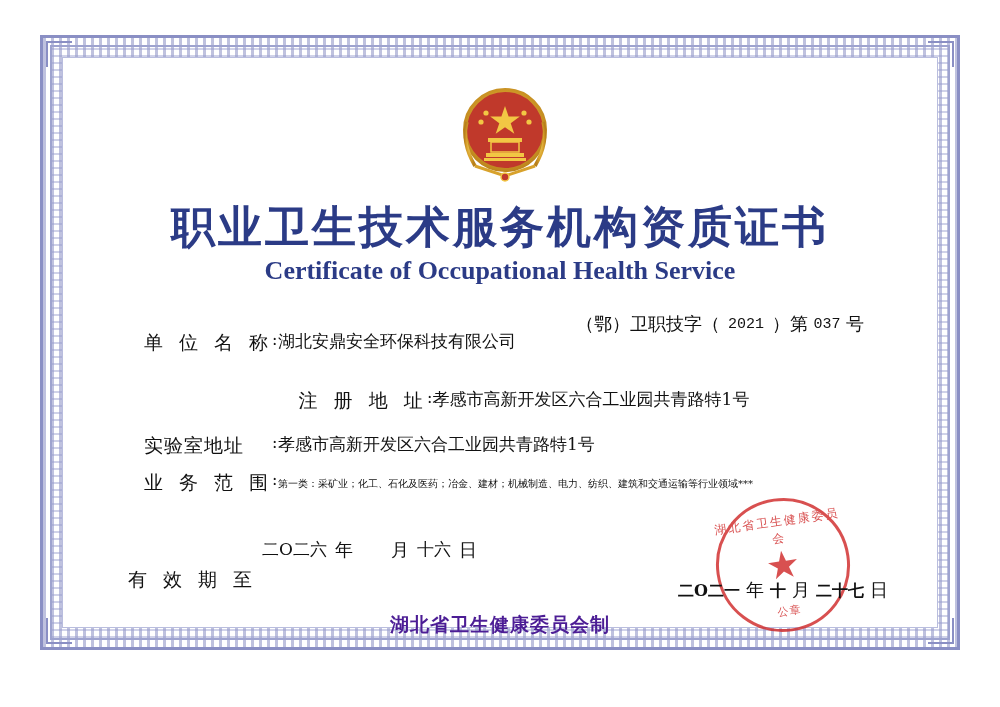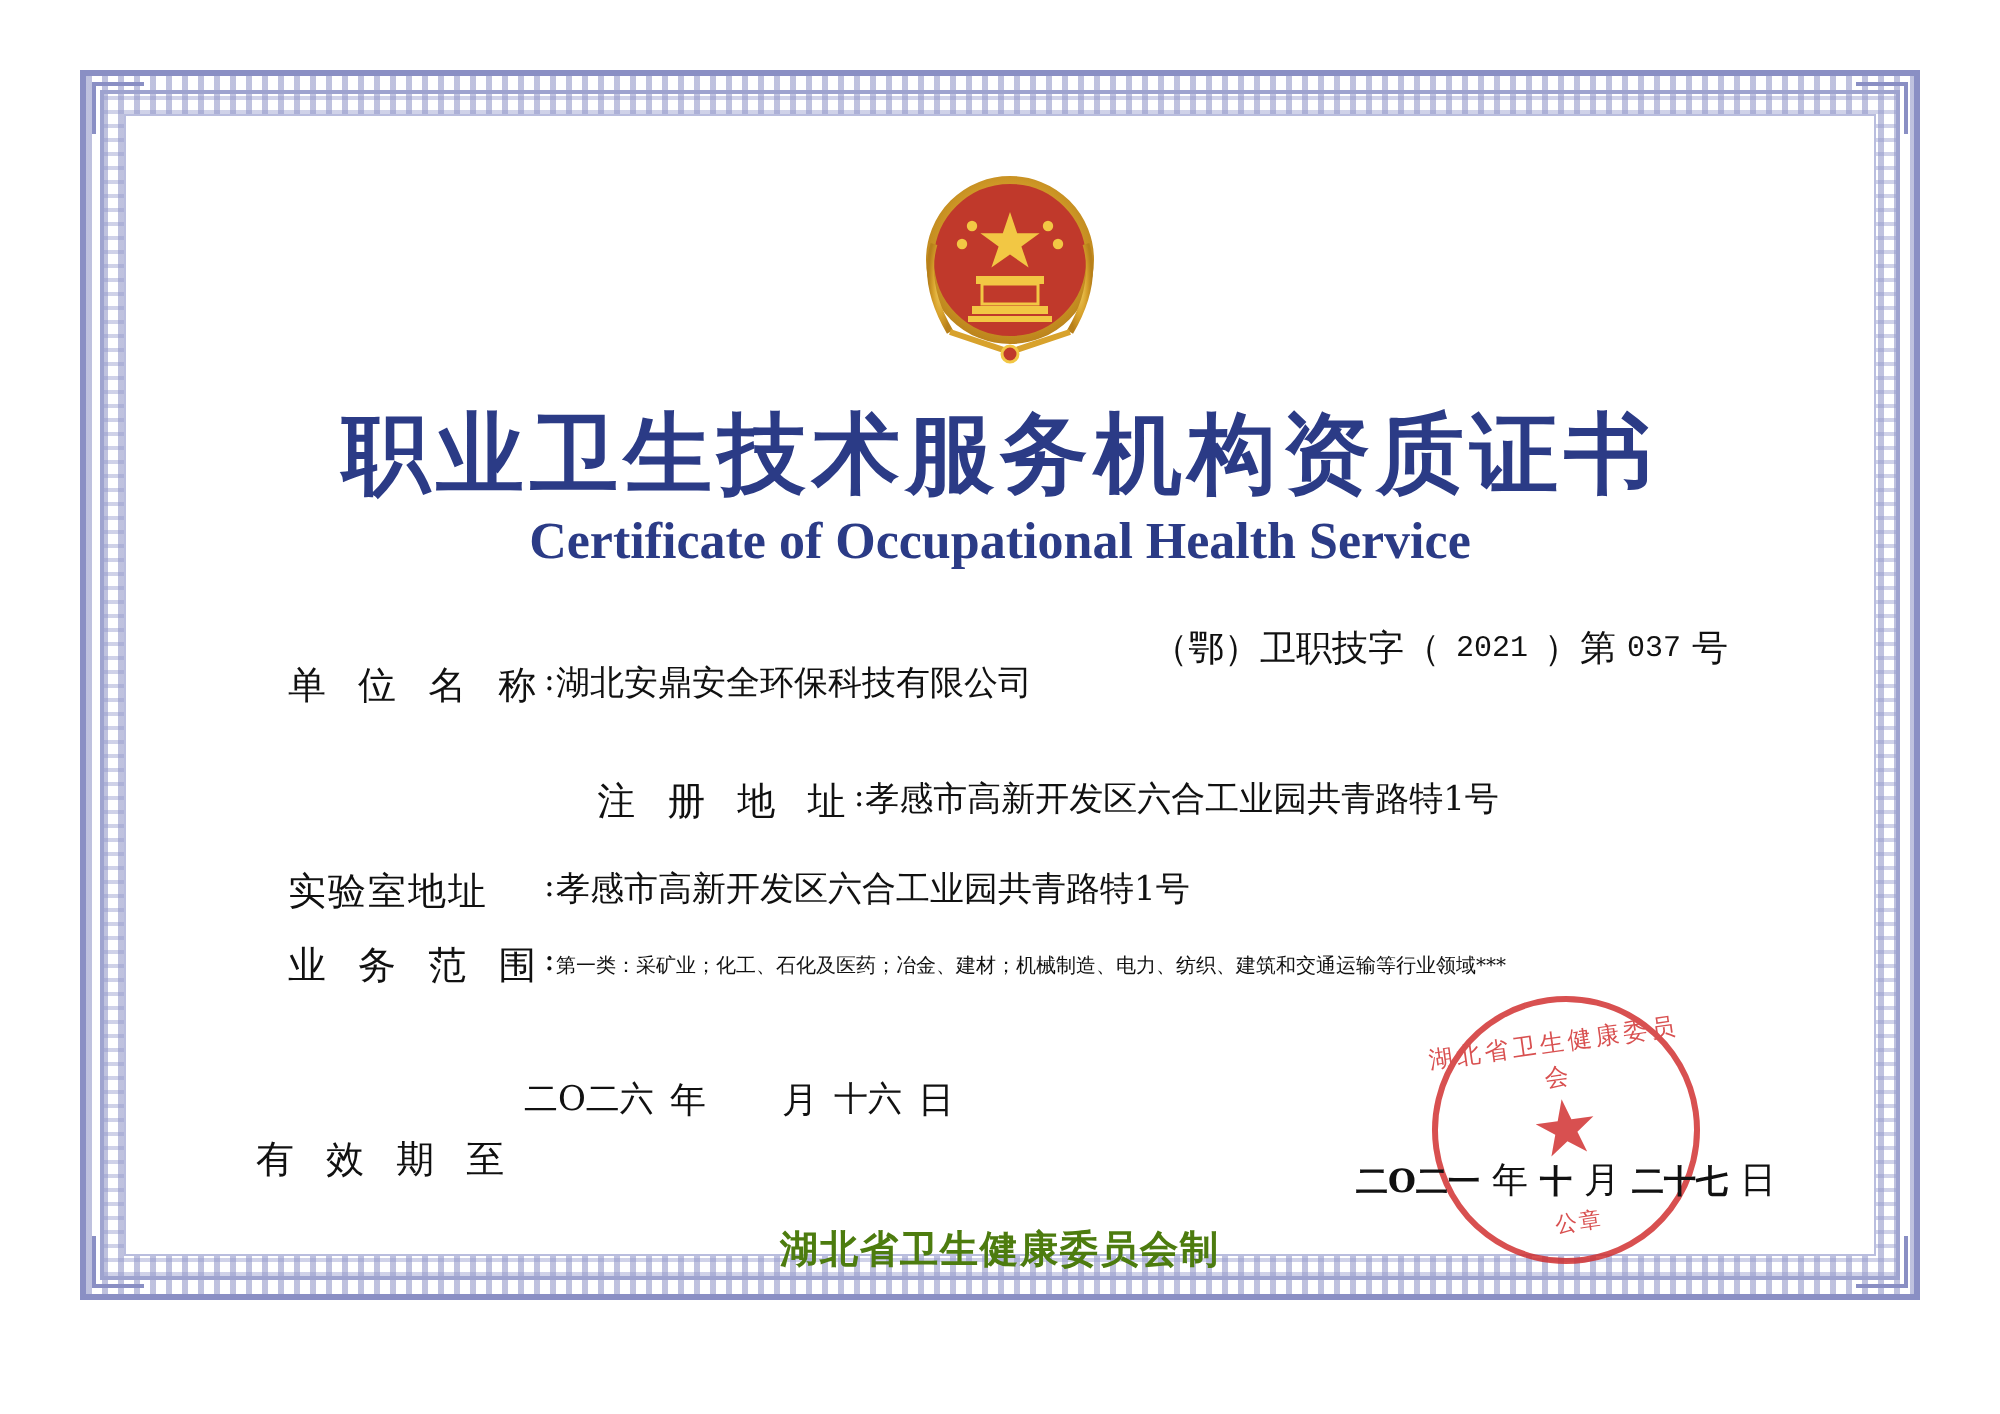--- a/index.html
+++ b/index.html
@@ -286,21 +286,21 @@
 
   
   #footer-issuer {
     position: absolute;
     top: 612px;
     left: 0;
     width: 1000px;
     text-align: center;
     font-size: 19px;
     font-weight: bold;
-    color: #4d7c0f;
+    color: #4c1d95;
     letter-spacing: 1px;
     font-family: "DejaVu Serif", serif;
   }
 </style>
 </head>
 <body>
 
 <div id="certificate-page">
 
   <div id="border-outer"></div>

